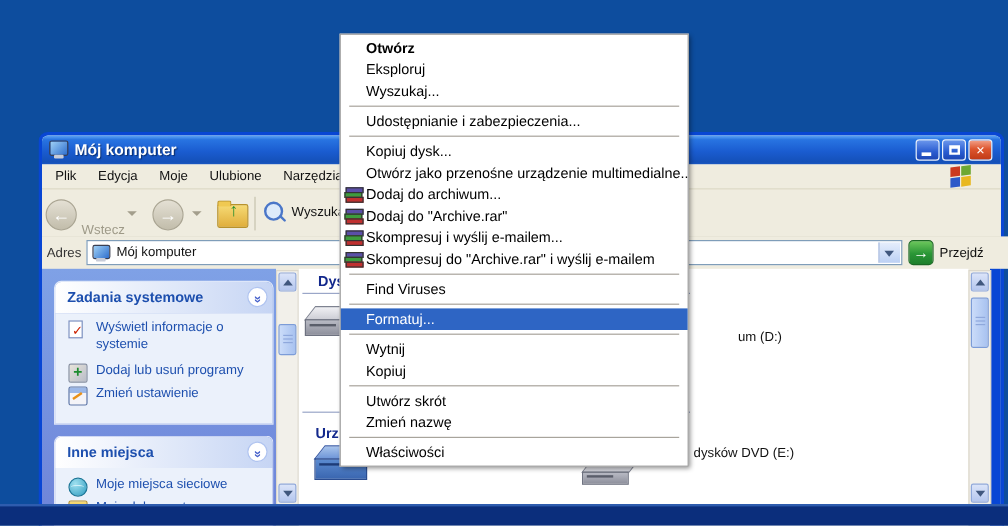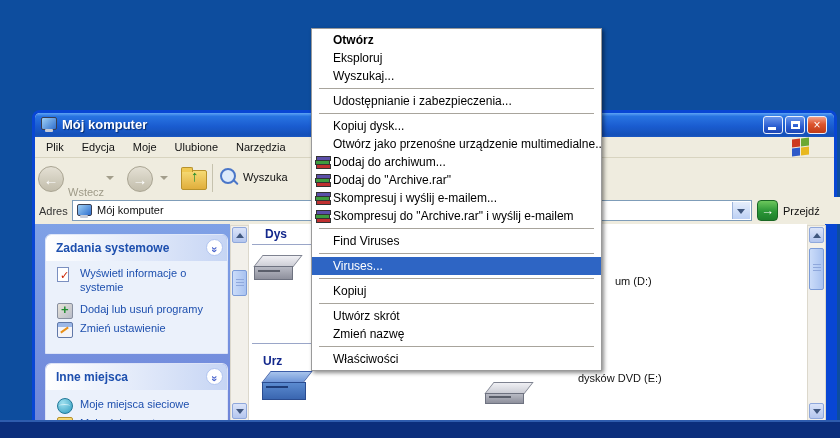--- a/index.html
+++ b/index.html
@@ -128,21 +128,21 @@
   .drive{position:absolute;}
   .d-top{position:absolute;left:4px;top:0;width:40px;height:12px;background:linear-gradient(180deg,#f0f0f4,#cdced6);border:1px solid #7e8290;transform:skewX(-38deg);box-sizing:border-box;}
   .d-front{position:absolute;left:0px;top:11px;width:39px;height:14px;background:linear-gradient(180deg,#b8bac4,#8e909c);border:1px solid #6e7280;box-sizing:border-box;}
   .d-slot{position:absolute;left:4px;top:15px;width:22px;height:2px;background:#5a5e6a;}
   .floppy .d-top{background:linear-gradient(180deg,#a8c4ec,#6f96d8);border-color:#3c5ea8;}
   .floppy .d-front{background:linear-gradient(180deg,#5b8bd0,#3a66b0);border-color:#2a4c90;height:18px;}
   .floppy .d-slot{background:#1e3c78;}
   
   #ctx{position:absolute;left:283px;top:28px;width:291px;background:#fff;
     border:1px solid #9a9a9a;box-shadow:2px 2px 4px rgba(0,0,0,.45);
-    padding:2px 0;z-index:10;box-sizing:border-box;margin-left:28px;}
+    padding:2px 0;z-index:10;box-sizing:border-box;}
   .mi{position:relative;height:18px;line-height:18px;padding-left:21px;font-size:12px;
     color:#000;white-space:nowrap;overflow:hidden;}
   .mi.bold{font-weight:bold;}
   .mi.selected{background:#2e65c4;color:#fff;}
   .msep{border-top:1px solid #a8a49c;margin:3px 7px;height:0;}
   .rar-icon{position:absolute;left:3px;top:3px;width:14px;height:12px;}
   .rar-icon i{position:absolute;width:13px;height:3px;border:0.5px solid #333;}
   .rar-1{left:1px;top:0;background:#5b4fa8;}
   .rar-2{left:0;top:4px;background:#3e9c3e;}
   .rar-3{left:1px;top:8px;background:#c03030;}
@@ -342,22 +342,23 @@
       <span class="rar-icon">
           <i class="rar-1"></i>
           <i class="rar-2"></i>
           <i class="rar-3"></i>
         </span>
       <span>Skompresuj do "Archive.rar" i wyślij e-mailem</span>
     </div>
     <div class="msep"></div>
     <div class="mi">Find Viruses</div>
     <div class="msep"></div>
-    <div class="mi selected">Viruses...</div>
-    <div class="msep"></div>
+    <div class="mi selected">Formatuj...</div>
+    <div class="msep"></div>
+    <div class="mi">Wytnij</div>
     <div class="mi">Kopiuj</div>
     <div class="msep"></div>
     <div class="mi">Utwórz skrót</div>
     <div class="mi">Zmień nazwę</div>
     <div class="msep"></div>
     <div class="mi">Właściwości</div>
   </div>
 
   <div id="bottom-strip"></div>
 

